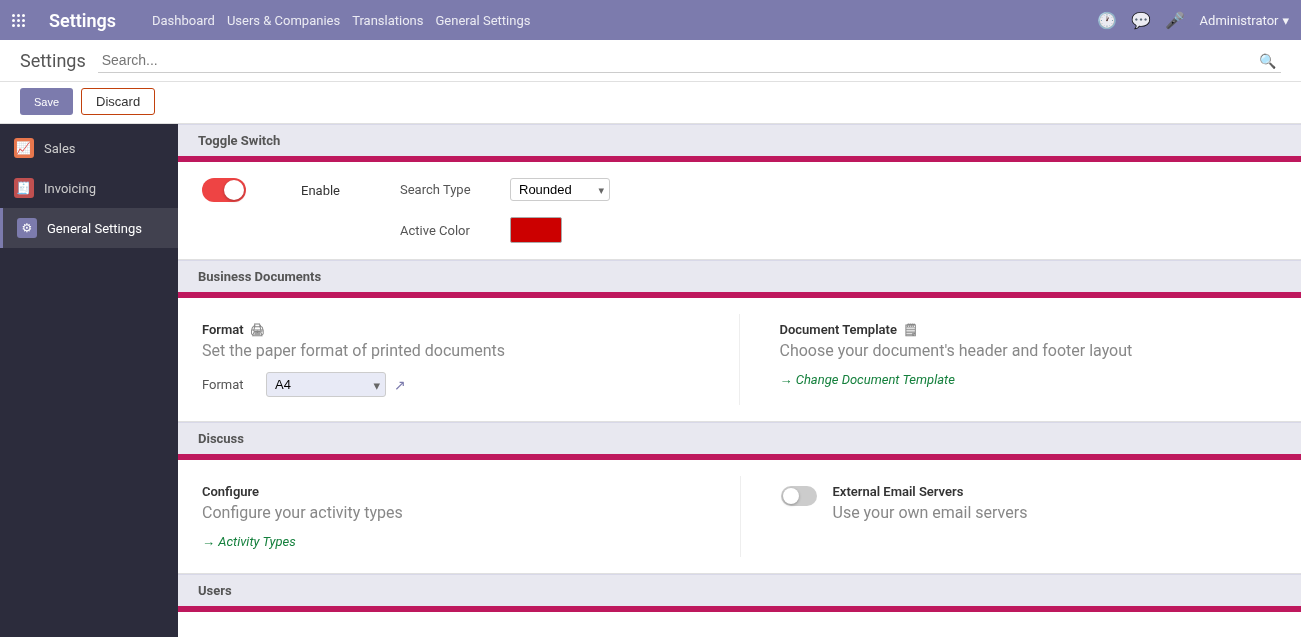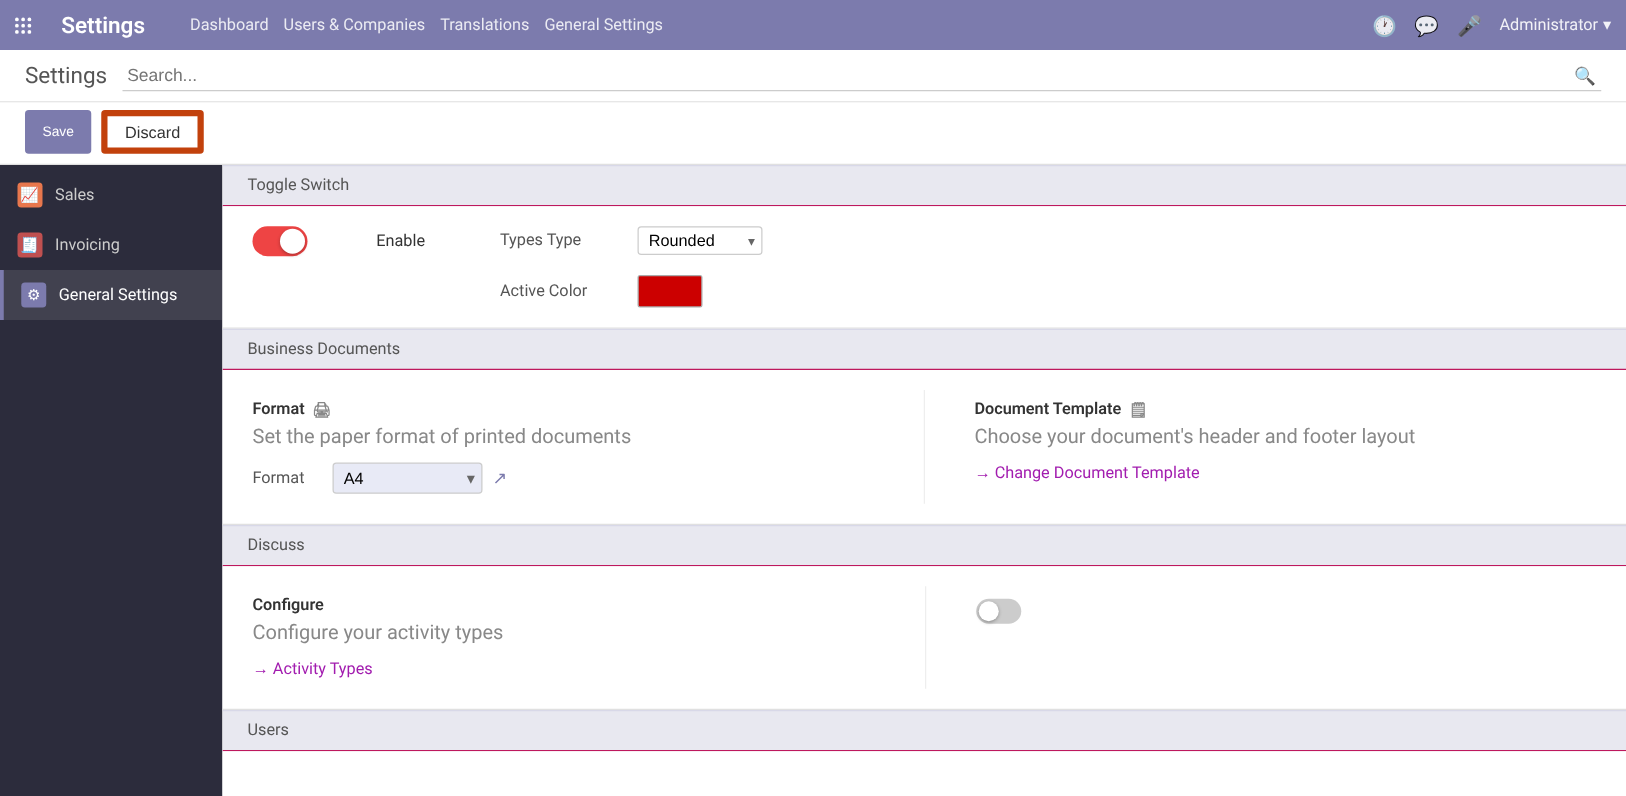--- a/index.html
+++ b/index.html
@@ -111,21 +111,21 @@
       color: #fff;
       border: none;
       padding: 5px 14px;
       border-radius: 3px;
       cursor: pointer;
       font-size: 11px;
     }
     .btn-discard {
       background: #fff;
       color: #333;
-      border: 5px solid #c2410c;
+      border: 1px solid #c2410c;
       padding: 5px 14px;
       border-radius: 3px;
       cursor: pointer;
       font-size: 13px;
     }
 
     
     .layout {
       display: flex;
       height: calc(637px - 40px - 46px - 38px);
@@ -173,23 +173,23 @@
     }
 
     
     .section {
       margin-bottom: 0;
     }
     .section-header {
       background: #e8e8f0;
       padding: 8px 20px;
       font-size: 13px;
-      font-weight: 400;
+      font-weight: 700;
       color: #555;
-      border-bottom: 1px solid #be185d;
+      border-bottom: 6px solid #be185d;
       border-top: 1px solid #d8d8e8;
     }
     .section-body {
       background: #fff;
       padding: 16px 24px;
       border-bottom: 1px solid #e0e0e0;
     }
 
     
     .toggle-row {
@@ -342,27 +342,28 @@
       pointer-events: none;
       color: #666;
     }
     .external-link {
       color: #7c7bad;
       text-decoration: none;
       font-size: 14px;
       cursor: pointer;
     }
     .link-arrow {
-      color: #a21caf;
+      color: #15803d;
       text-decoration: none;
       font-size: 13px;
       cursor: pointer;
       display: inline-flex;
       align-items: center;
       gap: 4px;
+      font-style: italic;
     }
 
     
     .discuss-grid {
       display: grid;
       grid-template-columns: 1fr 1fr;
       gap: 0;
     }
     .discuss-col {
       padding: 8px 0;
@@ -492,21 +493,21 @@
           <div class="toggle-left">
             <div class="toggle-switch">
               <div class="track"></div>
               <div class="knob"></div>
             </div>
             <span class="enable-label">Enable</span>
           </div>
 
           <div class="toggle-right">
             <div class="field-row">
-              <span class="field-label">Types Type</span>
+              <span class="field-label">Search Type</span>
               <div class="select-wrapper">
                 <select>
                   <option>Rounded</option>
                   <option>Square</option>
                 </select>
               </div>
             </div>
             <div class="field-row">
               <span class="field-label">Active Color</span>
               <div class="color-box"></div>
@@ -562,20 +563,24 @@
           <div class="discuss-col">
             <div class="field-title">Configure</div>
             <div class="field-desc">Configure your activity types</div>
             <a class="link-arrow">→ Activity Types</a>
           </div>
           <div class="discuss-col">
             <div class="discuss-toggle">
               <div class="track"></div>
               <div class="knob"></div>
             </div>
+            <div>
+              <div class="field-title">External Email Servers</div>
+              <div class="field-desc">Use your own email servers</div>
+            </div>
           </div>
         </div>
       </div>
     </div>
 
     <div class="section">
       <div class="section-header">
         <span>Users</span>
       </div>
       <div class="section-body users-body"></div>

